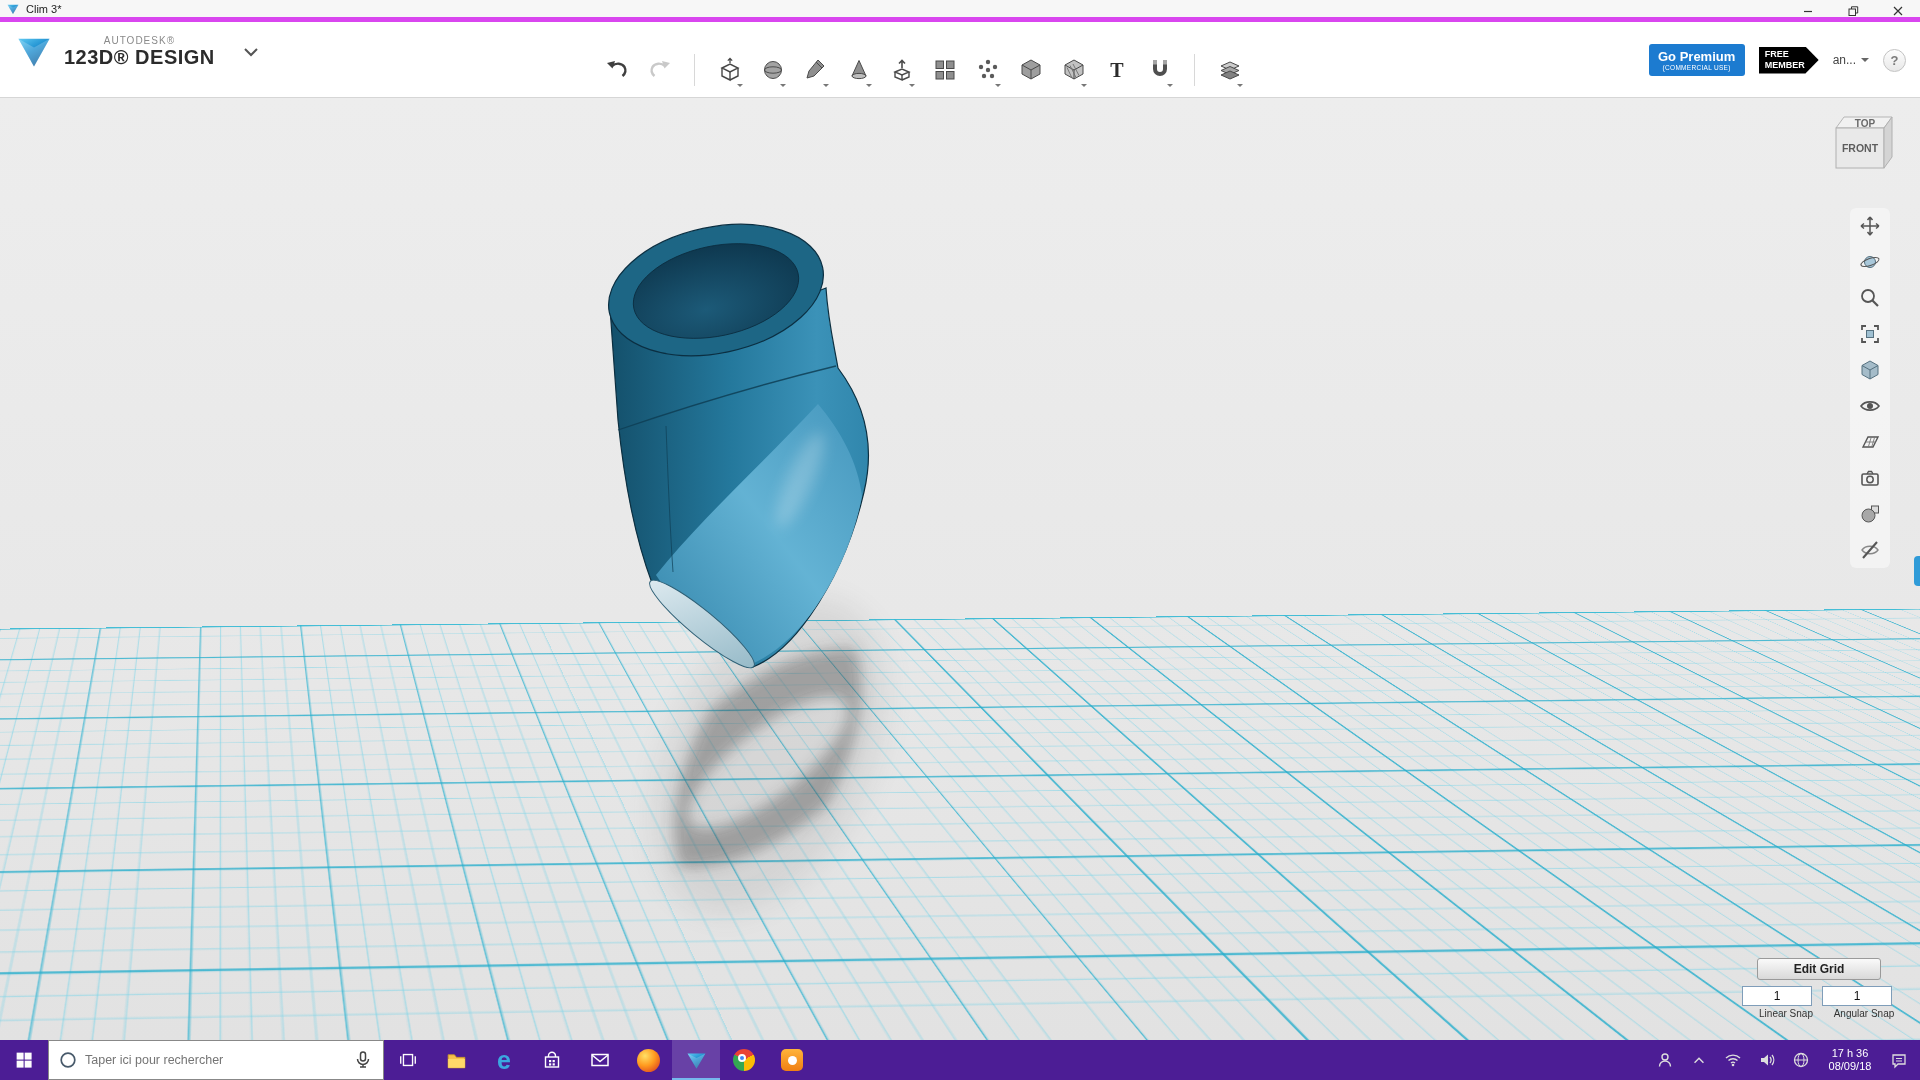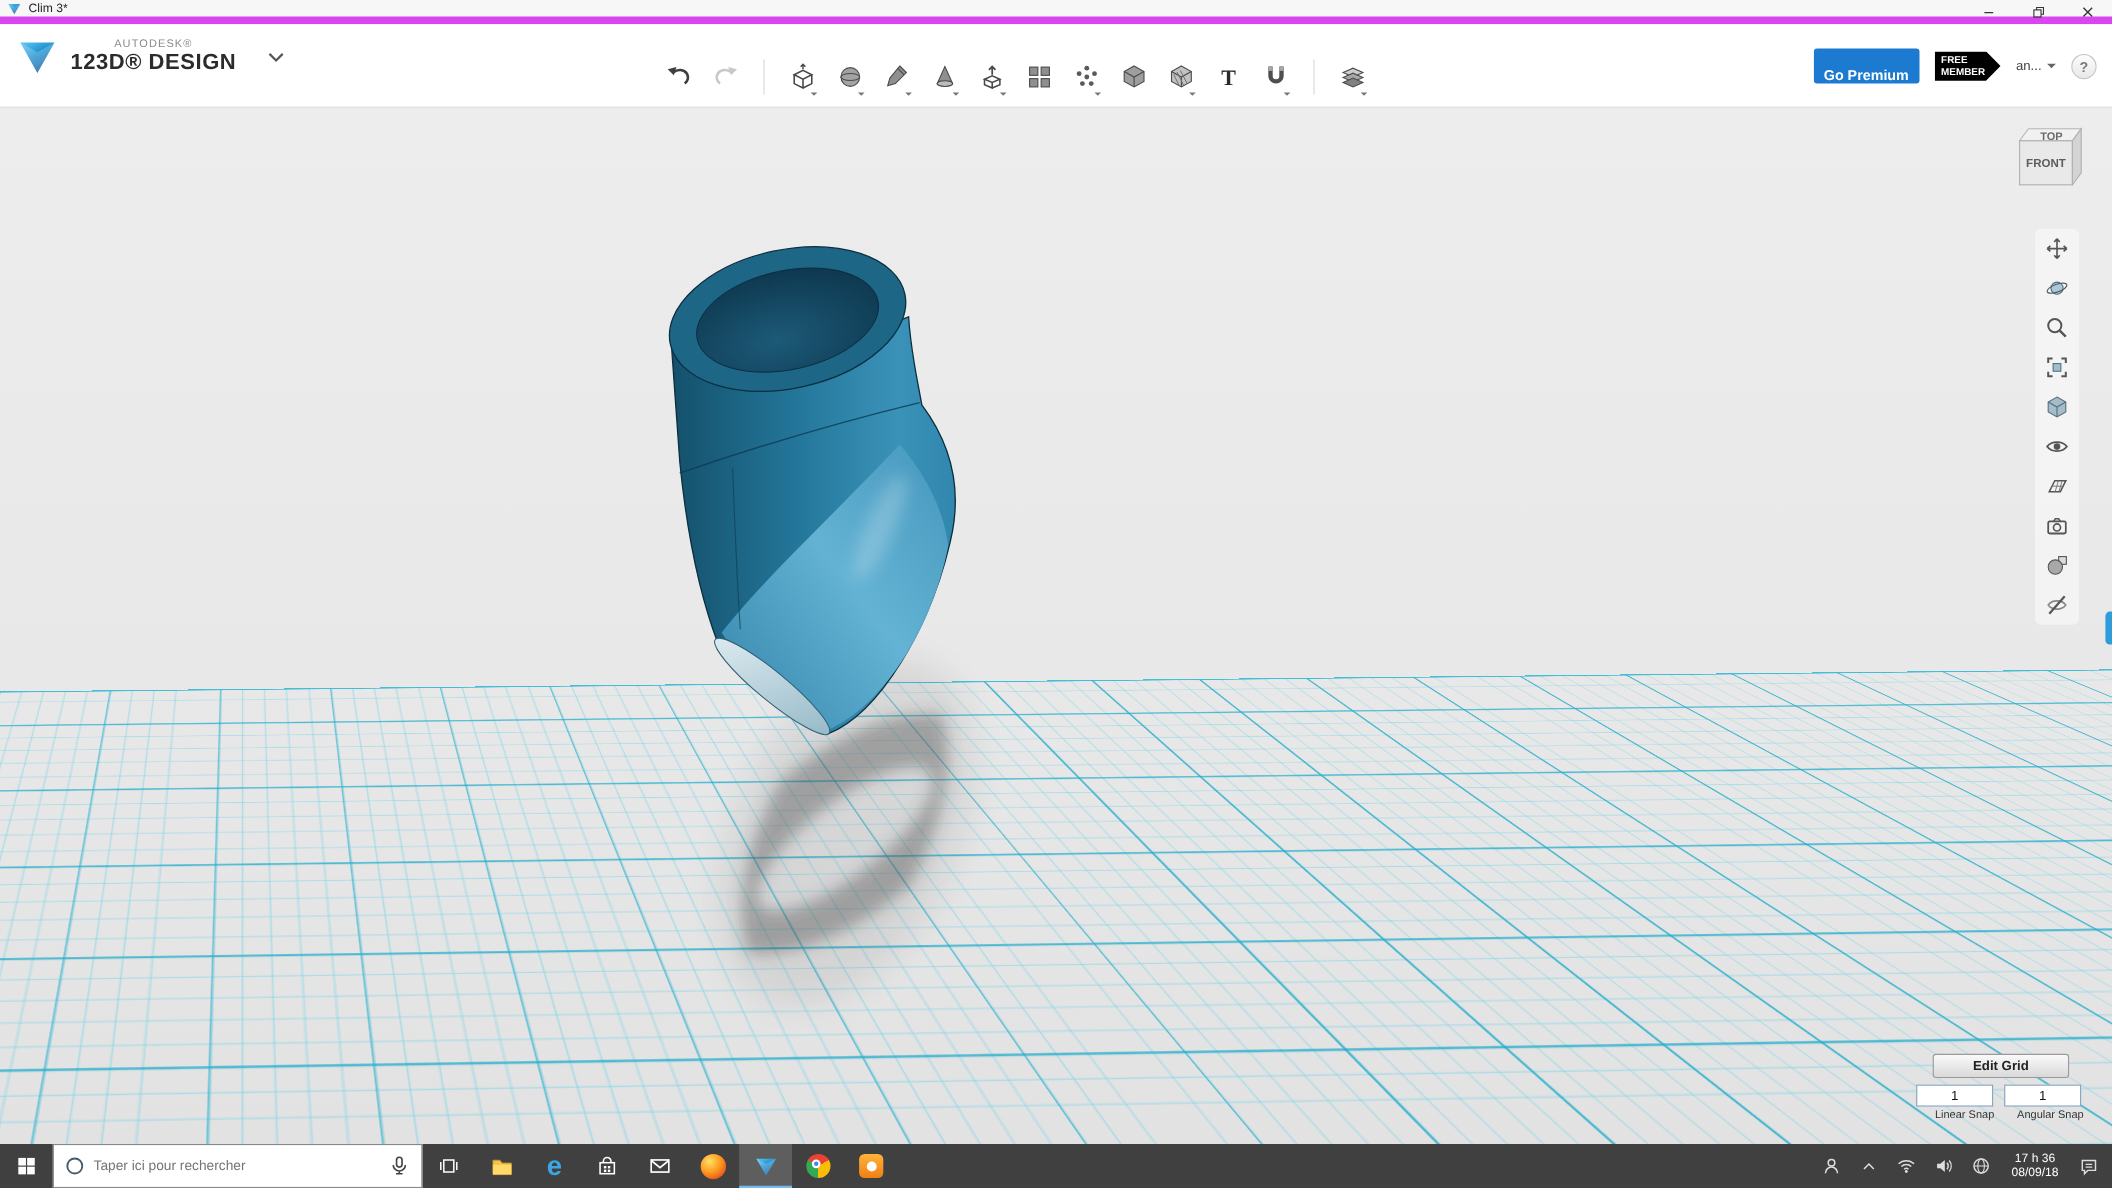--- a/index.html
+++ b/index.html
@@ -2,21 +2,21 @@
 <html><head>
 <meta charset="utf-8">
 <style>
   * { margin:0; padding:0; box-sizing:border-box; }
   html,body { width:1920px; height:1080px; overflow:hidden;
     font-family:"Liberation Sans", sans-serif; background:#e9e9e9; }
   body { position:relative; }
 
   
   .titlebar { position:absolute; left:0; top:0; width:1920px; height:22px;
-    background:#f7f7f7; border-bottom:7px solid #d946ef;
+    background:#f7f7f7; border-bottom:5px solid #d946ef;
     display:flex; align-items:center; }
   .titlebar .app-ico { width:14px; height:14px; margin:0 6px 0 6px; }
   .titlebar .title { font-size:11px; color:#222; }
   .win-controls { position:absolute; right:0; top:0; height:22px; display:flex; }
   .win-btn { width:45px; height:22px; display:flex; align-items:center; justify-content:center; }
 
   
   .appbar { position:absolute; left:0; top:22px; width:1920px; height:76px;
     background:#ffffff; border-bottom:1px solid #d6d6d6; }
   .brand { position:absolute; left:14px; top:10px; display:flex; align-items:center; }
@@ -30,21 +30,21 @@
     display:flex; align-items:center; gap:10px; }
   .tool { position:relative; width:33px; height:36px; display:flex;
     align-items:center; justify-content:center; cursor:pointer; border-radius:3px; }
   .caret { position:absolute; right:3px; bottom:-2px; width:0; height:0;
     border:3.5px solid transparent; border-top-color:#777; }
   .vsep { width:1px; height:32px; background:#d8d8d8; margin:0 8px; }
 
   .appbar-right { position:absolute; right:14px; top:14px; height:48px;
     display:flex; align-items:center; gap:14px; }
   .premium-btn { width:96px; height:32px; background:#1c7bd0; border-radius:3px;
-    color:#fff; text-align:center; cursor:pointer; padding-top:17px; }
+    color:#fff; text-align:center; cursor:pointer; padding-top:5px; }
   .premium-btn .pl { font-size:13px; font-weight:bold; display:block; line-height:15px; }
   .premium-btn .ps { font-size:6.5px; display:block; letter-spacing:0.3px; }
   .member-badge { width:60px; height:27px; background:#000000; color:#fff;
     padding:2px 0 0 6px; clip-path:polygon(0 0,78% 0,100% 50%,78% 100%,0 100%); cursor:pointer; }
   .member-badge .m1 { font-size:9px; font-weight:bold; display:block; line-height:11px; }
   .member-badge .m2 { font-size:9px; font-weight:bold; display:block; line-height:11px; }
   .account { display:flex; align-items:center; gap:5px; cursor:pointer; }
   .account .acct-label { font-size:12px; color:#444; }
   .acct-caret { width:0; height:0; border:4px solid transparent; border-top-color:#666; margin-top:4px; }
   .help-btn { width:23px; height:23px; border-radius:50%; border:1px solid #c3c3c3;
@@ -81,21 +81,21 @@
     background:linear-gradient(#fafafa,#d9d9d9); border:1px solid #9a9a9a; border-radius:3px;
     font-size:12px; font-weight:bold; color:#222; text-align:center; line-height:20px; cursor:pointer; }
   .snap-row { display:flex; gap:10px; margin-top:6px; }
   .snap-input { width:70px; height:20px; border:1px solid #7f9db9; background:#fff;
     text-align:center; font-size:12px; color:#111; font-family:inherit; }
   .snap-labels { display:flex; gap:10px; margin-top:2px;margin-left:10px; }
   .snap-labels span { width:70px; text-align:center; font-size:10px; color:#333; }
 
   
   .taskbar { position:absolute; left:0; top:1040px; width:1920px; height:40px;
-    background:#404040; display:flex; align-items:stretch; }
+    background:#4c1d95; display:flex; align-items:stretch; }
   .tb-btn { width:48px; display:flex; align-items:center; justify-content:center; cursor:pointer; }
   .tb-search { width:336px; background:#ffffff; border:1px solid #888;
     display:flex; align-items:center; gap:8px; padding:0 10px; }
   .tb-search input { flex:1; border:none; outline:none; font-size:12.5px; color:#333;
     font-family:inherit; background:transparent; }
   .tb-app { width:48px; display:flex; align-items:center; justify-content:center;
     cursor:pointer; position:relative; }
   .tb-app.active { background:rgba(255,255,255,0.16); box-shadow:inset 0 -2px 0 #76b9ed; }
   .edge-e { font-size:25px; font-weight:bold; color:#3ba7e0; line-height:1; }
   .firefox-ball { width:23px; height:23px; border-radius:50%;

